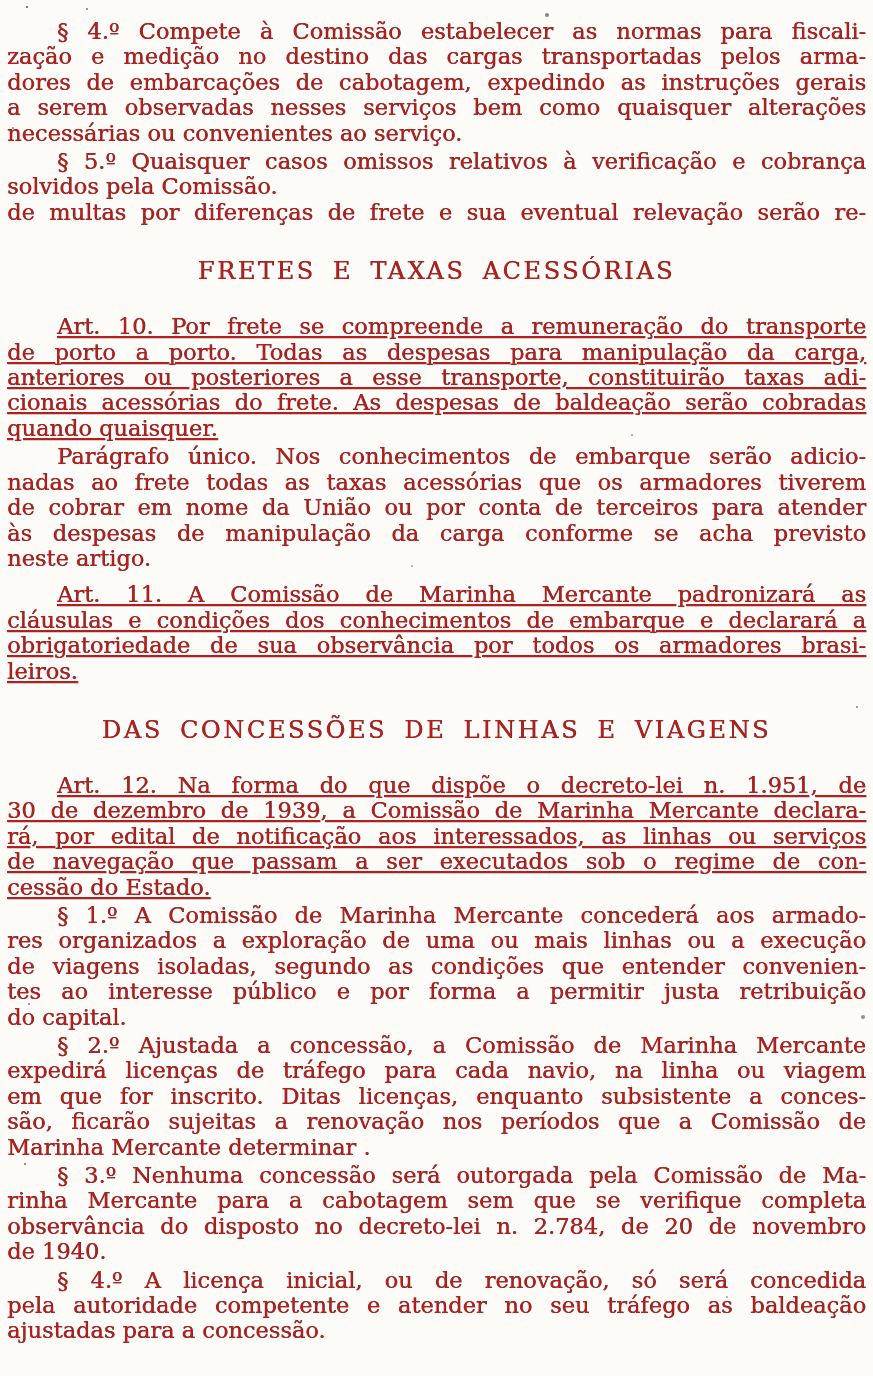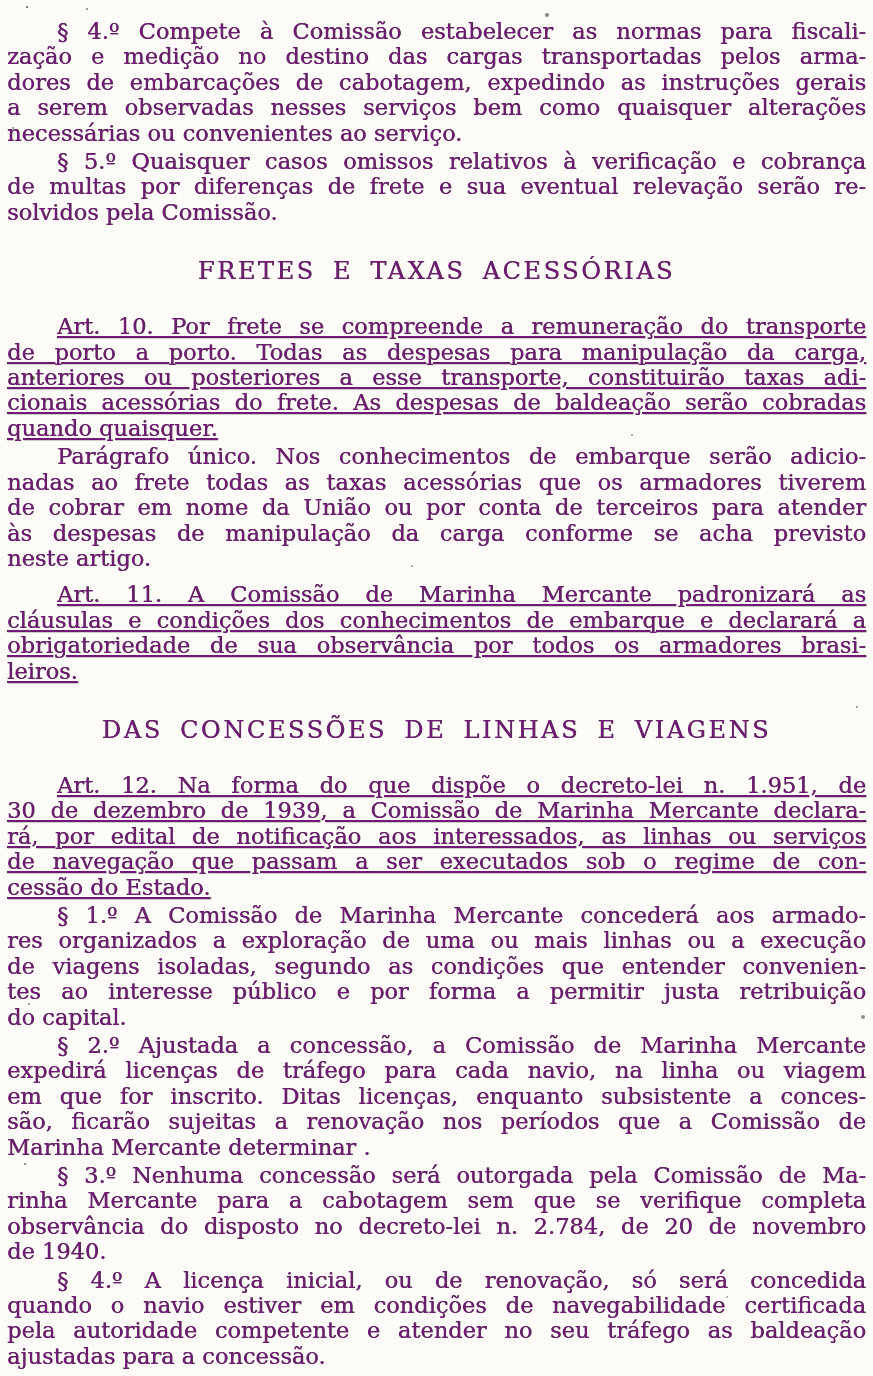--- a/index.html
+++ b/index.html
@@ -6,21 +6,21 @@
     margin: 0;
     padding: 0;
     background: #fcfbf7;
   }
   .page {
     position: relative;
     width: 873px;
     height: 1376px;
     box-sizing: border-box;
     background: #fcfbf7;
-    color: #701a75;
+    color: #b91c1c;
     font-family: "DejaVu Serif", serif;
     font-size: 22.5px;
     line-height: 25.4px;
     padding: 16px 7px 0 7px;
     overflow: hidden;
     text-shadow: 0.45px 0.25px 0 rgba(23, 17, 12, 0.8);
   }
   .para {
     margin: 3px 0 0 0;
   }
@@ -78,22 +78,22 @@
   <div class="textblock">
       <div class="para section">
         <div class="line first">§ 4.º Compete à Comissão estabelecer as normas para fiscali-</div>
         <div class="line">zação e medição no destino das cargas transportadas pelos arma-</div>
         <div class="line">dores de embarcações de cabotagem, expedindo as instruções gerais</div>
         <div class="line">a serem observadas nesses serviços bem como quaisquer alterações</div>
         <div class="line last">necessárias ou convenientes ao serviço.</div>
       </div>
       <div class="para section">
         <div class="line first">§ 5.º Quaisquer casos omissos relativos à verificação e cobrança</div>
+        <div class="line last">solvidos pela Comissão.</div>
         <div class="line">de multas por diferenças de frete e sua eventual relevação serão re-</div>
-        <div class="line last">solvidos pela Comissão.</div>
       </div>
       <div class="heading">FRETES E TAXAS ACESSÓRIAS</div>
       <div class="para article">
         <div class="line first">Art. 10.  Por frete se compreende a remuneração do transporte</div>
         <div class="line">de porto a porto. Todas as despesas para manipulação da carga,</div>
         <div class="line">anteriores ou posteriores a esse transporte, constituirão taxas adi-</div>
         <div class="line">cionais acessórias do frete. As despesas de baldeação serão cobradas</div>
         <div class="line last">quando quaisquer.</div>
       </div>
       <div class="para section">
@@ -132,18 +132,17 @@
         <div class="line last">Marinha Mercante determinar .</div>
       </div>
       <div class="para section">
         <div class="line first">§ 3.º  Nenhuma concessão será outorgada pela Comissão de Ma-</div>
         <div class="line">rinha Mercante para a cabotagem sem que se verifique completa</div>
         <div class="line">observância do disposto no decreto-lei n. 2.784, de 20 de novembro</div>
         <div class="line last">de 1940.</div>
       </div>
       <div class="para section">
         <div class="line first">§ 4.º  A licença inicial, ou de renovação, só será concedida</div>
-        <div class="line">quando o navio estiver em condições de navegabilidade certificada</div>
         <div class="line">pela autoridade competente e atender no seu tráfego as baldeação</div>
         <div class="line last">ajustadas para a concessão.</div>
       </div>
     </div>
 </div>
 
 </body></html>

